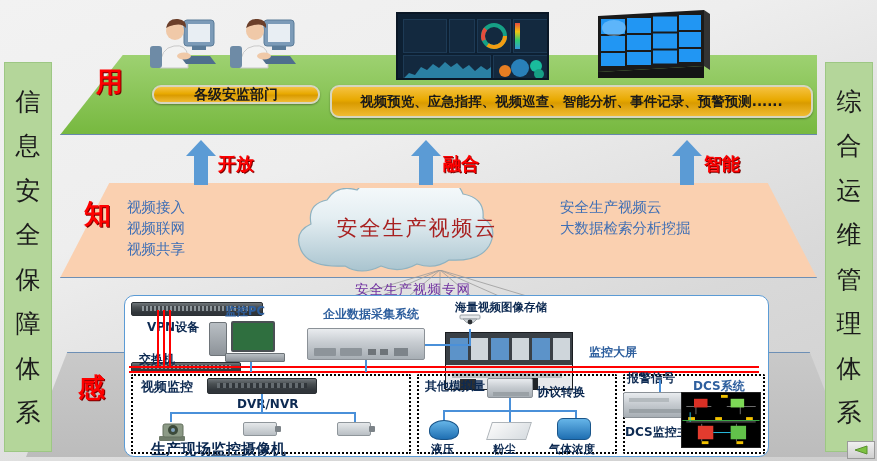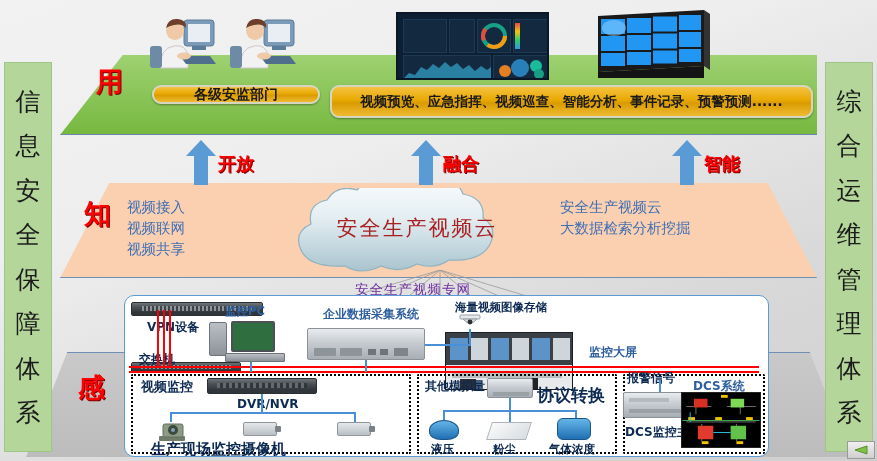--- a/index.html
+++ b/index.html
@@ -426,21 +426,21 @@
     </svg>
     <div class="cam" style="left:118px;top:126px;width:34px;height:14px;"></div>
     <div class="cam" style="left:212px;top:126px;width:34px;height:14px;"></div>
     <div class="dev-label dark" style="left:26px;top:144px;font-size:15px;">生产现场监控摄像机</div>
 
     <div class="dotted-box" style="left:292px;top:78px;width:200px;height:80px;"></div>
     <div class="dev-label dark" style="left:300px;top:82px;font-size:12px;">其他模拟量</div>
     <div class="server-box" style="left:362px;top:82px;width:46px;height:20px;">
       <div style="position:absolute;left:5px;top:13px;width:36px;height:4px;background:#9aa1a6;"></div>
     </div>
-    <div class="dev-label dark" style="left:412px;top:88px;font-size:17px;">协议转换</div>
+    <div class="dev-label dark" style="left:412px;top:88px;font-size:12px;">协议转换</div>
     <div class="blueline" style="left:384px;top:102px;width:2px;height:12px;"></div>
     <div class="blueline" style="left:318px;top:114px;width:134px;height:2px;"></div>
     <div class="blueline" style="left:318px;top:114px;width:2px;height:12px;"></div>
     <div class="blueline" style="left:384px;top:114px;width:2px;height:12px;"></div>
     <div class="blueline" style="left:450px;top:114px;width:2px;height:12px;"></div>
     <div class="sensor" style="left:304px;top:124px;width:30px;height:20px;"></div>
     <div style="position:absolute;left:364px;top:126px;width:40px;height:18px;background:linear-gradient(135deg,#fafafa,#d8dde1);border:1px solid #aeb4b9;transform:skewX(-18deg);"></div>
     <div class="sensor" style="left:432px;top:122px;width:34px;height:22px;border-radius:6px;"></div>
     <div class="dev-label dark" style="left:306px;top:146px;font-size:11.5px;">液压</div>
     <div class="dev-label dark" style="left:368px;top:146px;font-size:11.5px;">粉尘</div>

